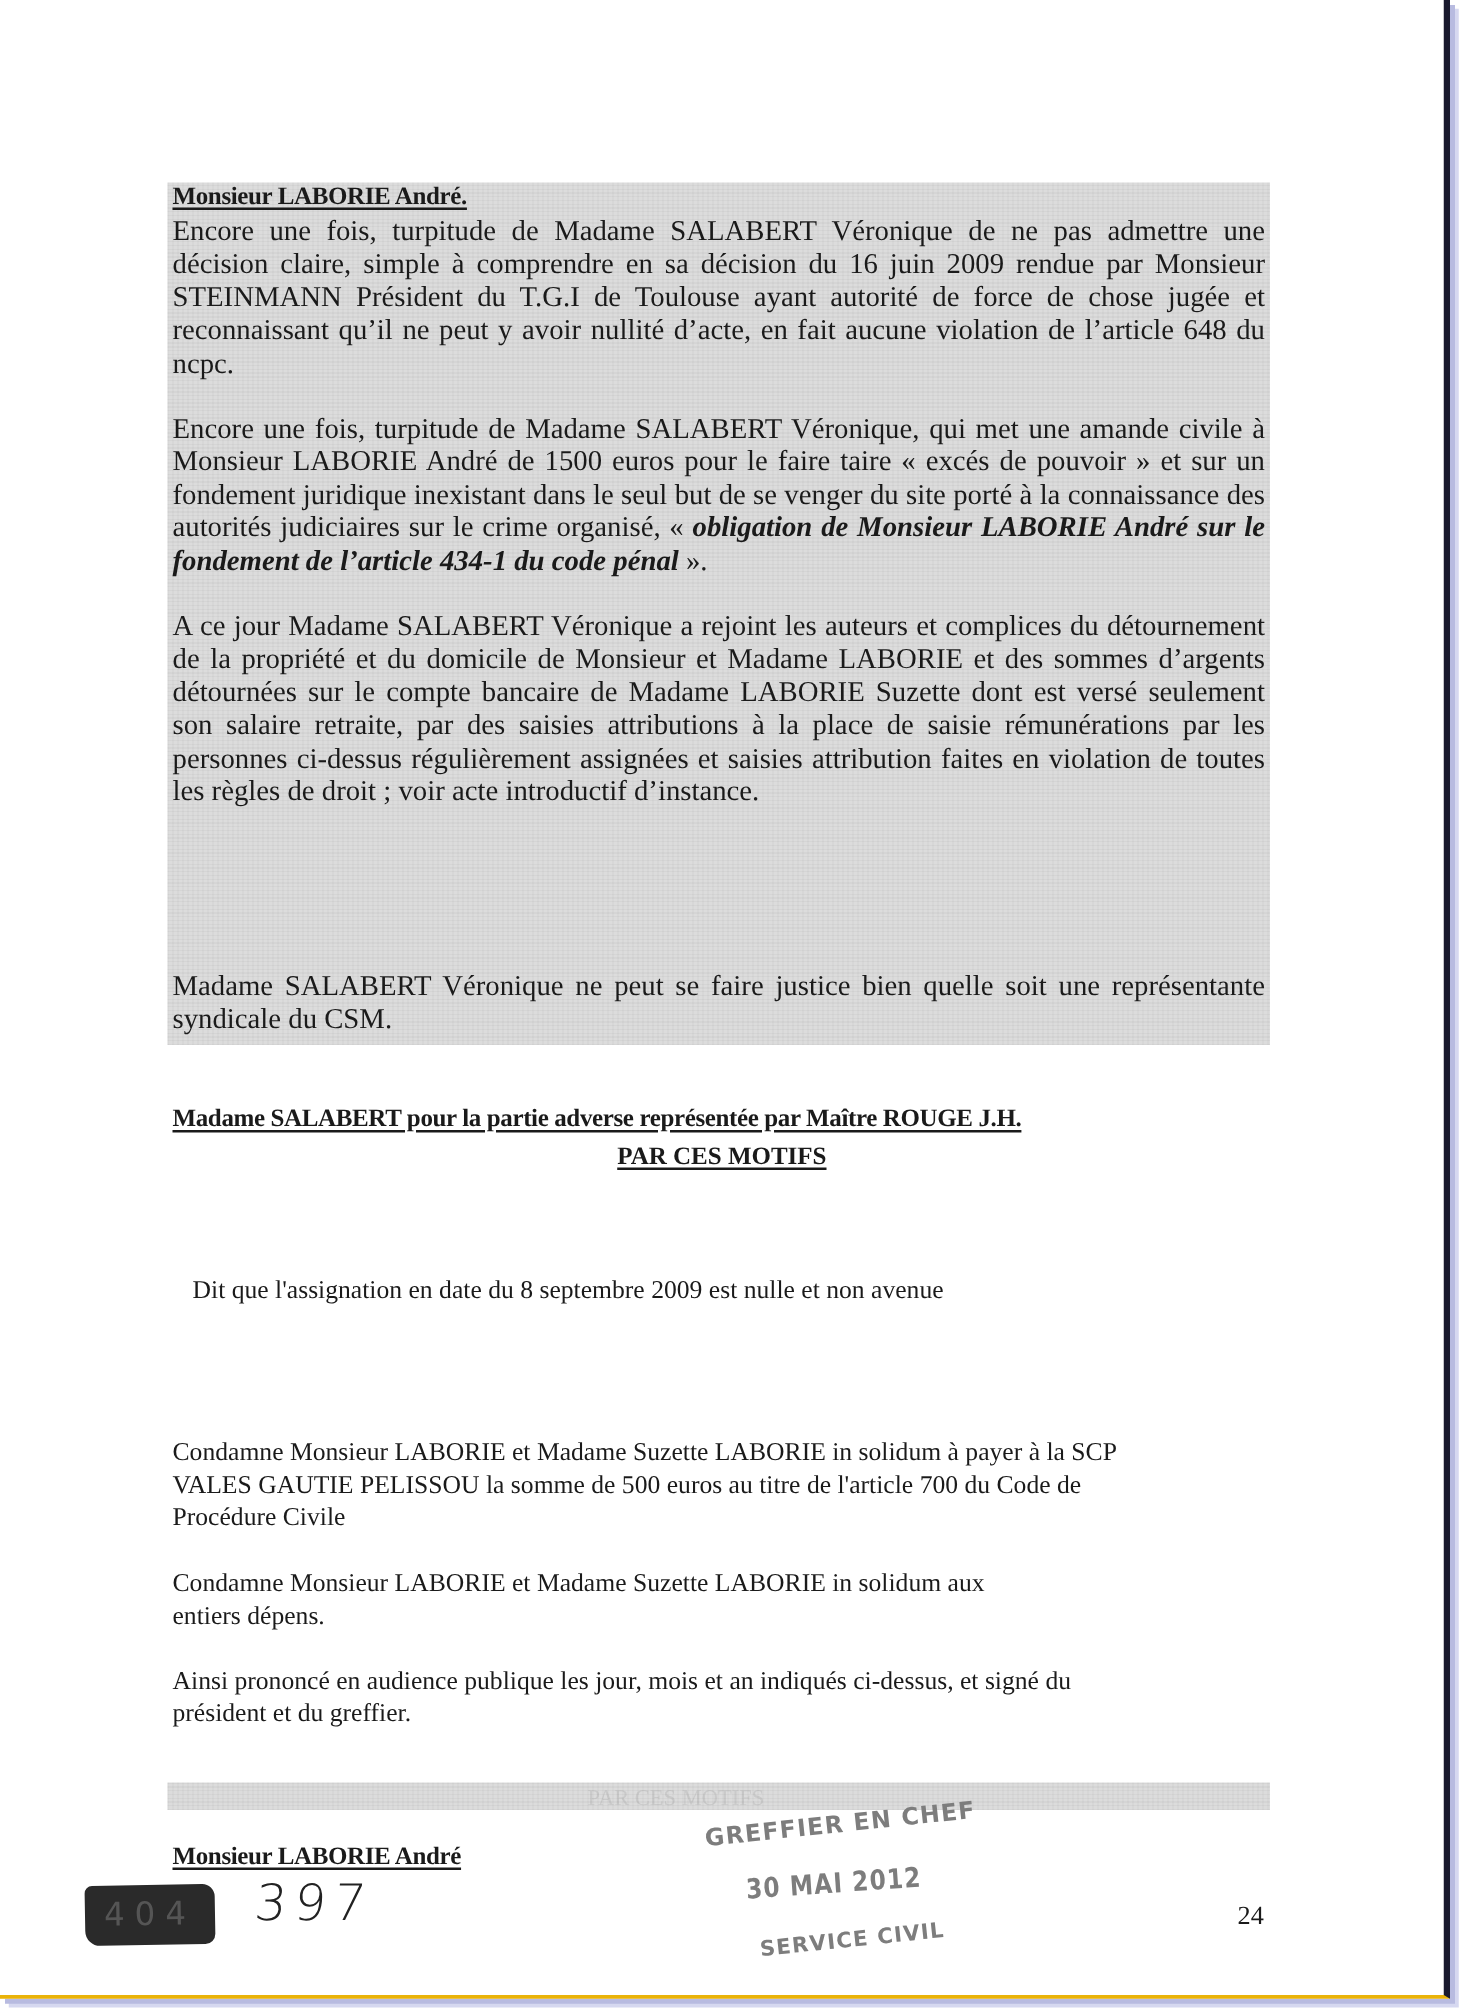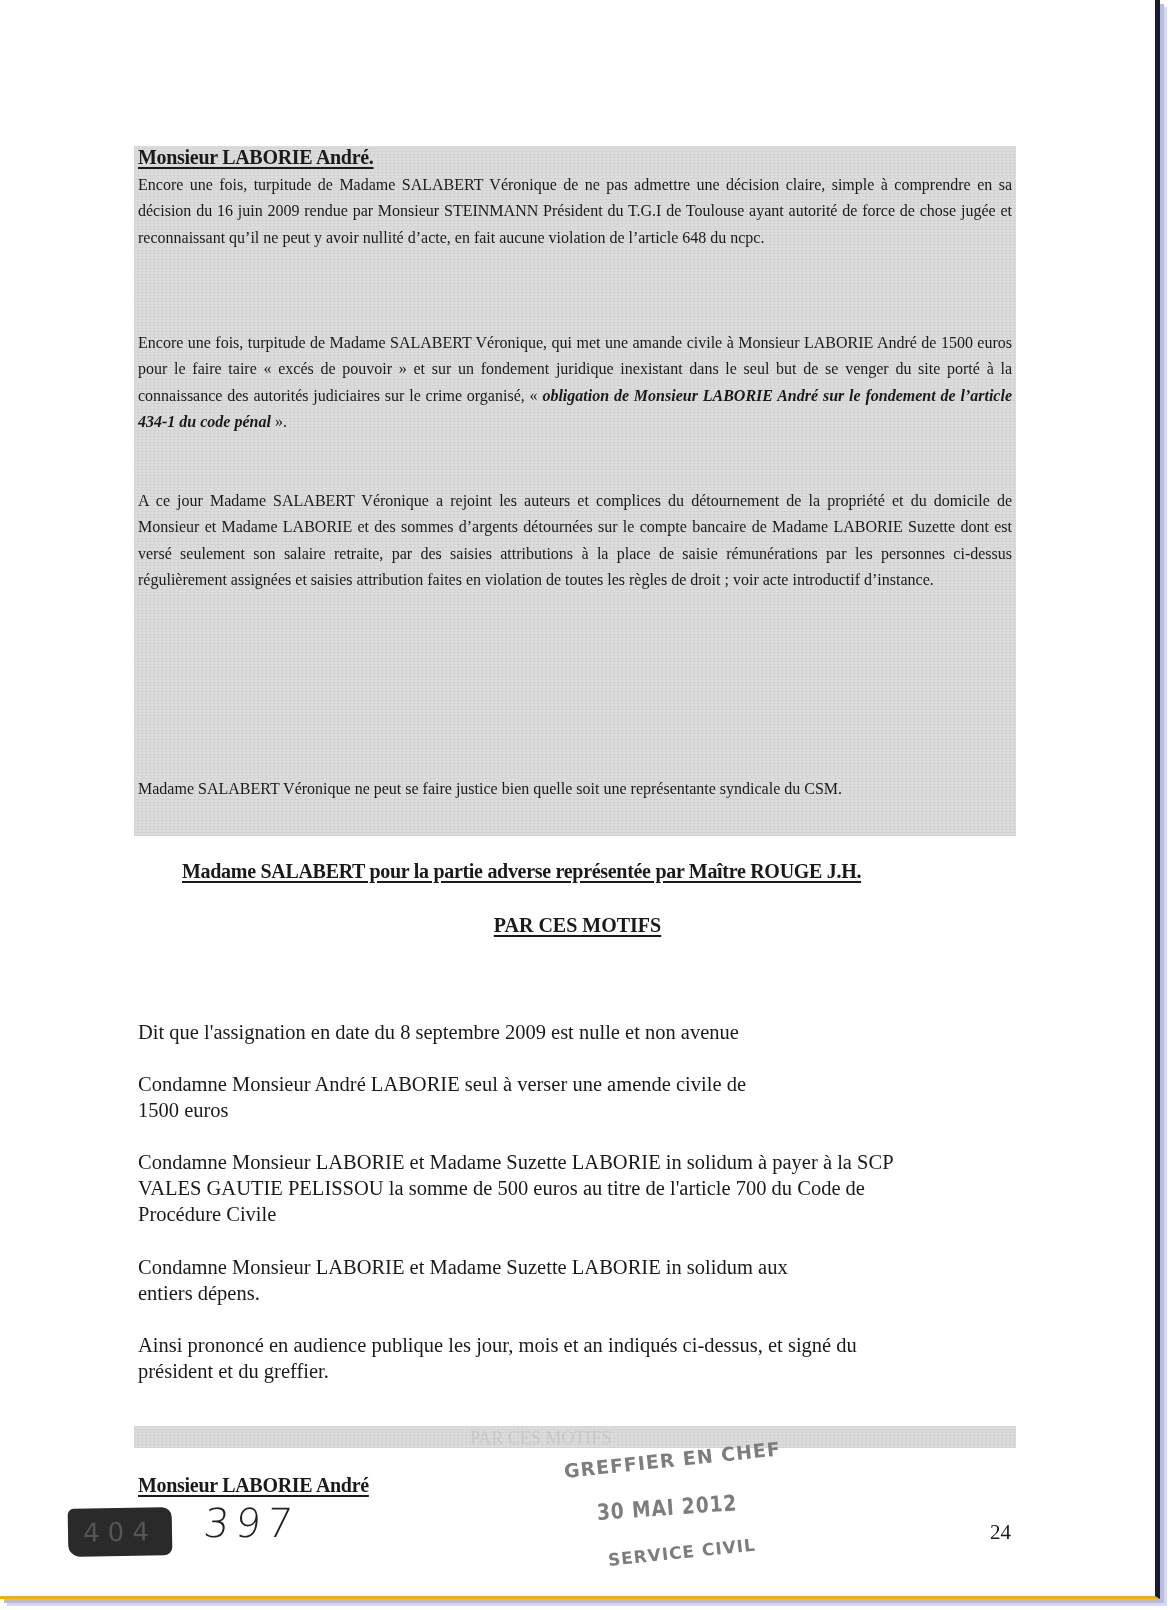--- a/index.html
+++ b/index.html
@@ -31,21 +31,21 @@
         repeating-linear-gradient(0deg, rgba(0,0,0,0.03) 0 1px, transparent 1px 3px),
         repeating-linear-gradient(90deg, rgba(0,0,0,0.025) 0 1px, transparent 1px 4px);
     }
     .shaded.top { top: 146px; height: 690px; }
     .shaded.bottom { top: 1426px; height: 22px; }
 
     .text-block {
       position: absolute;
       left: 138px;
       width: 874px;
-      font-size: 16px;
+      font-size: 23px;
       line-height: 26.4px;
       text-align: justify;
       margin: 0;
     }
     .heading-bold {
       position: absolute;
       left: 138px;
       font-weight: bold;
       font-size: 20px;
       text-decoration: underline;
@@ -135,27 +135,25 @@
 
   <p class="text-block" style="top:172px;">Encore une fois, turpitude de Madame SALABERT Véronique de ne pas admettre une décision claire, simple à comprendre en sa décision du 16 juin 2009 rendue par Monsieur STEINMANN Président du T.G.I de Toulouse ayant autorité de force de chose jugée et reconnaissant qu’il ne peut y avoir nullité d’acte, en fait aucune violation de l’article 648 du ncpc.</p>
 
   <p class="text-block" style="top:330px;"><span>Encore une fois, turpitude de Madame SALABERT Véronique, qui met une amande civile à Monsieur LABORIE André de 1500 euros pour le faire taire «  excés de pouvoir » et sur un fondement juridique inexistant dans le seul but de se venger du site porté à la connaissance des autorités judiciaires sur le crime organisé, « </span><span class="bi">obligation de Monsieur LABORIE André sur le fondement de l’article 434-1 du code pénal</span><span> ».</span></p>
 
   <p class="text-block" style="top:488px;">A ce jour Madame SALABERT Véronique a rejoint les auteurs et complices du détournement de la propriété et du domicile de Monsieur et Madame LABORIE et des sommes d’argents détournées sur le compte bancaire de Madame LABORIE Suzette dont est versé seulement son salaire retraite, par des saisies attributions à la place de saisie rémunérations par les personnes ci-dessus régulièrement assignées et saisies attribution faites en violation de toutes les règles de droit ; voir acte introductif d’instance.</p>
 
 
   <p class="text-block" style="top:776px;">Madame SALABERT Véronique ne peut se faire justice bien quelle soit une représentante syndicale du CSM.</p>
 
-  <div class="heading-bold" style="top:860px;margin-left:44px;">Madame SALABERT pour la partie adverse représentée par Maître ROUGE J.H.</div>
+  <div class="heading-bold" style="top:884px;">Madame SALABERT pour la partie adverse représentée par Maître ROUGE J.H.</div>
 
   <div class="centered-heading" style="top:914px;">PAR CES MOTIFS</div>
 
-  <p class="plain" style="top:1019px;">Dit que l'assignation en date du 8 septembre 2009 est nulle et non avenue</p>
-  <p class="plain" style="top:1071px;">Condamne Monsieur André LABORIE seul à verser une amende civile de
-1500 euros</p>
+  <p class="plain" style="top:1019px;margin-left:16px;">Dit que l'assignation en date du 8 septembre 2009 est nulle et non avenue</p>
   <p class="plain" style="top:1149px;">Condamne Monsieur LABORIE et Madame Suzette LABORIE in solidum à payer à la SCP
 VALES GAUTIE PELISSOU la somme de 500 euros au titre de l'article 700 du Code de
 Procédure Civile</p>
   <p class="plain" style="top:1254px;">Condamne Monsieur LABORIE et Madame Suzette LABORIE in solidum aux
 entiers dépens.</p>
   <p class="plain" style="top:1332px;">Ainsi prononcé en audience publique les jour, mois et an indiqués ci-dessus, et signé du
 président et du greffier.</p>
 
   <div class="ghost" style="left:470px; top:1428px;">PAR CES MOTIFS</div>
 

